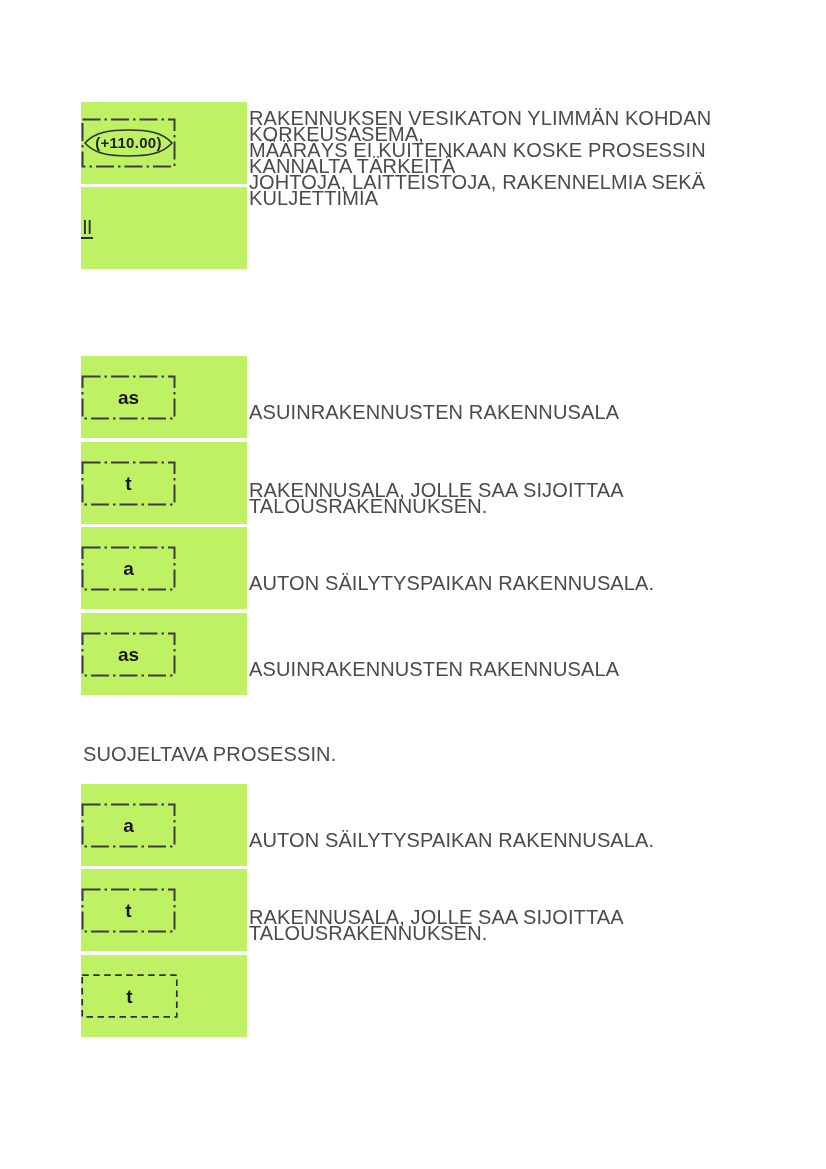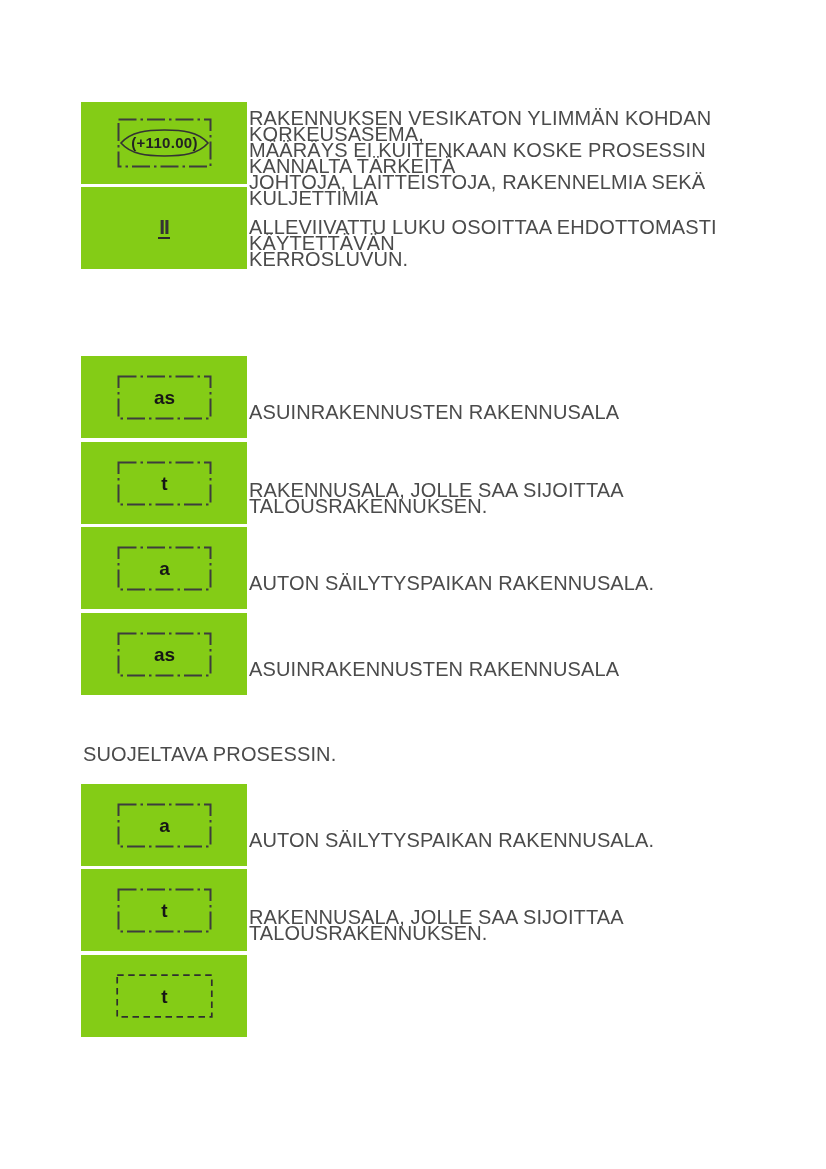--- a/index.html
+++ b/index.html
@@ -24,24 +24,24 @@
     height: 86px;
     display: flex;
     align-items: center;
     padding-left: 81px;
     box-sizing: border-box;
   }
   .symbol-cell {
     width: 166px;
     height: 82px;
     flex: 0 0 166px;
-    background: #84cc16;
+    background: #bef264;
     display: flex;
     align-items: center;
-    justify-content: center;
+    justify-content: flex-start;
   }
   .desc {
     margin-left: 2px;
     padding-right: 40px;
     color: #4b4b4b;
     font-size: 20px;
     line-height: 15.9px;
     letter-spacing: 0.12px;
     white-space: pre-line;
     margin-top: 32px;
@@ -74,21 +74,21 @@
   .oval-label {
     font-family: "Liberation Sans", "DejaVu Sans", sans-serif;
     font-weight: 600;
     font-size: 15px;
     fill: #222222;
     text-anchor: middle;
     letter-spacing: 0.3px;
   }
   .roman {
     display: inline-block;
-    font-weight: 700;
+    font-weight: 400;
     font-size: 21px;
     line-height: 17px;
     color: #343434;
     border-bottom: 2px solid #2b2b2b;
     padding: 0 1px 2px 1px;
     letter-spacing: -1px;
   }
 </style>
 </head>
 <body>
@@ -105,22 +105,20 @@
     </div>
     <div class="desc">RAKENNUKSEN VESIKATON YLIMMÄN KOHDAN KORKEUSASEMA,
 MÄÄRÄYS EI KUITENKAAN KOSKE PROSESSIN KANNALTA TÄRKEITÄ
 JOHTOJA, LAITTEISTOJA, RAKENNELMIA SEKÄ KULJETTIMIA</div>
   </div>
 
   <div class="legend-row" style="top:185px">
     <div class="symbol-cell">
       <span class="roman">II</span>
     </div>
-    <div class="desc">ALLEVIIVATTU LUKU OSOITTAA EHDOTTOMASTI KÄYTETTÄVÄN
-KERROSLUVUN.</div>
   </div>
 
 
   <div class="legend-row" style="top:354px">
     <div class="symbol-cell">
       <svg width="95" height="45" viewBox="0 0 95 45">
         <rect class="dashdot" x="1.5" y="1.5" width="92" height="42"></rect>
         <text class="sym-label" x="47.5" y="29">as</text>
       </svg>
     </div>

